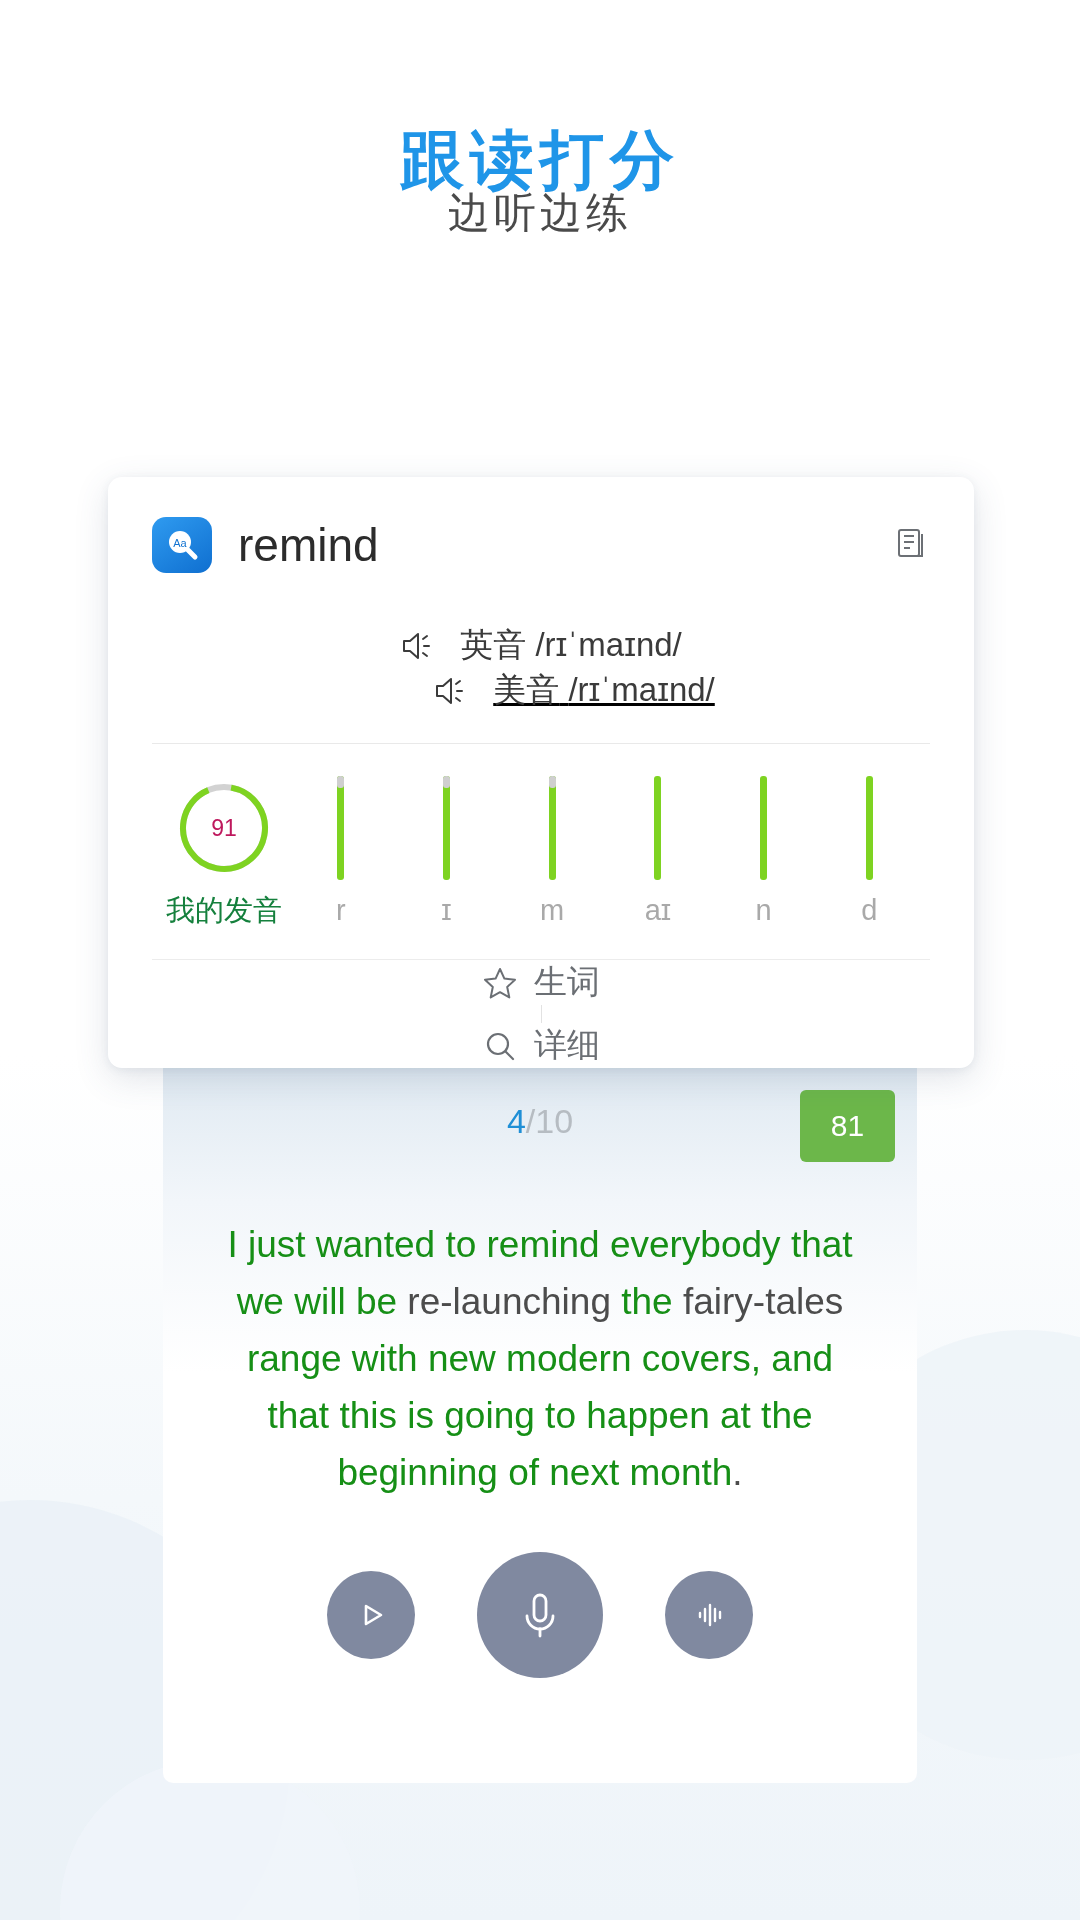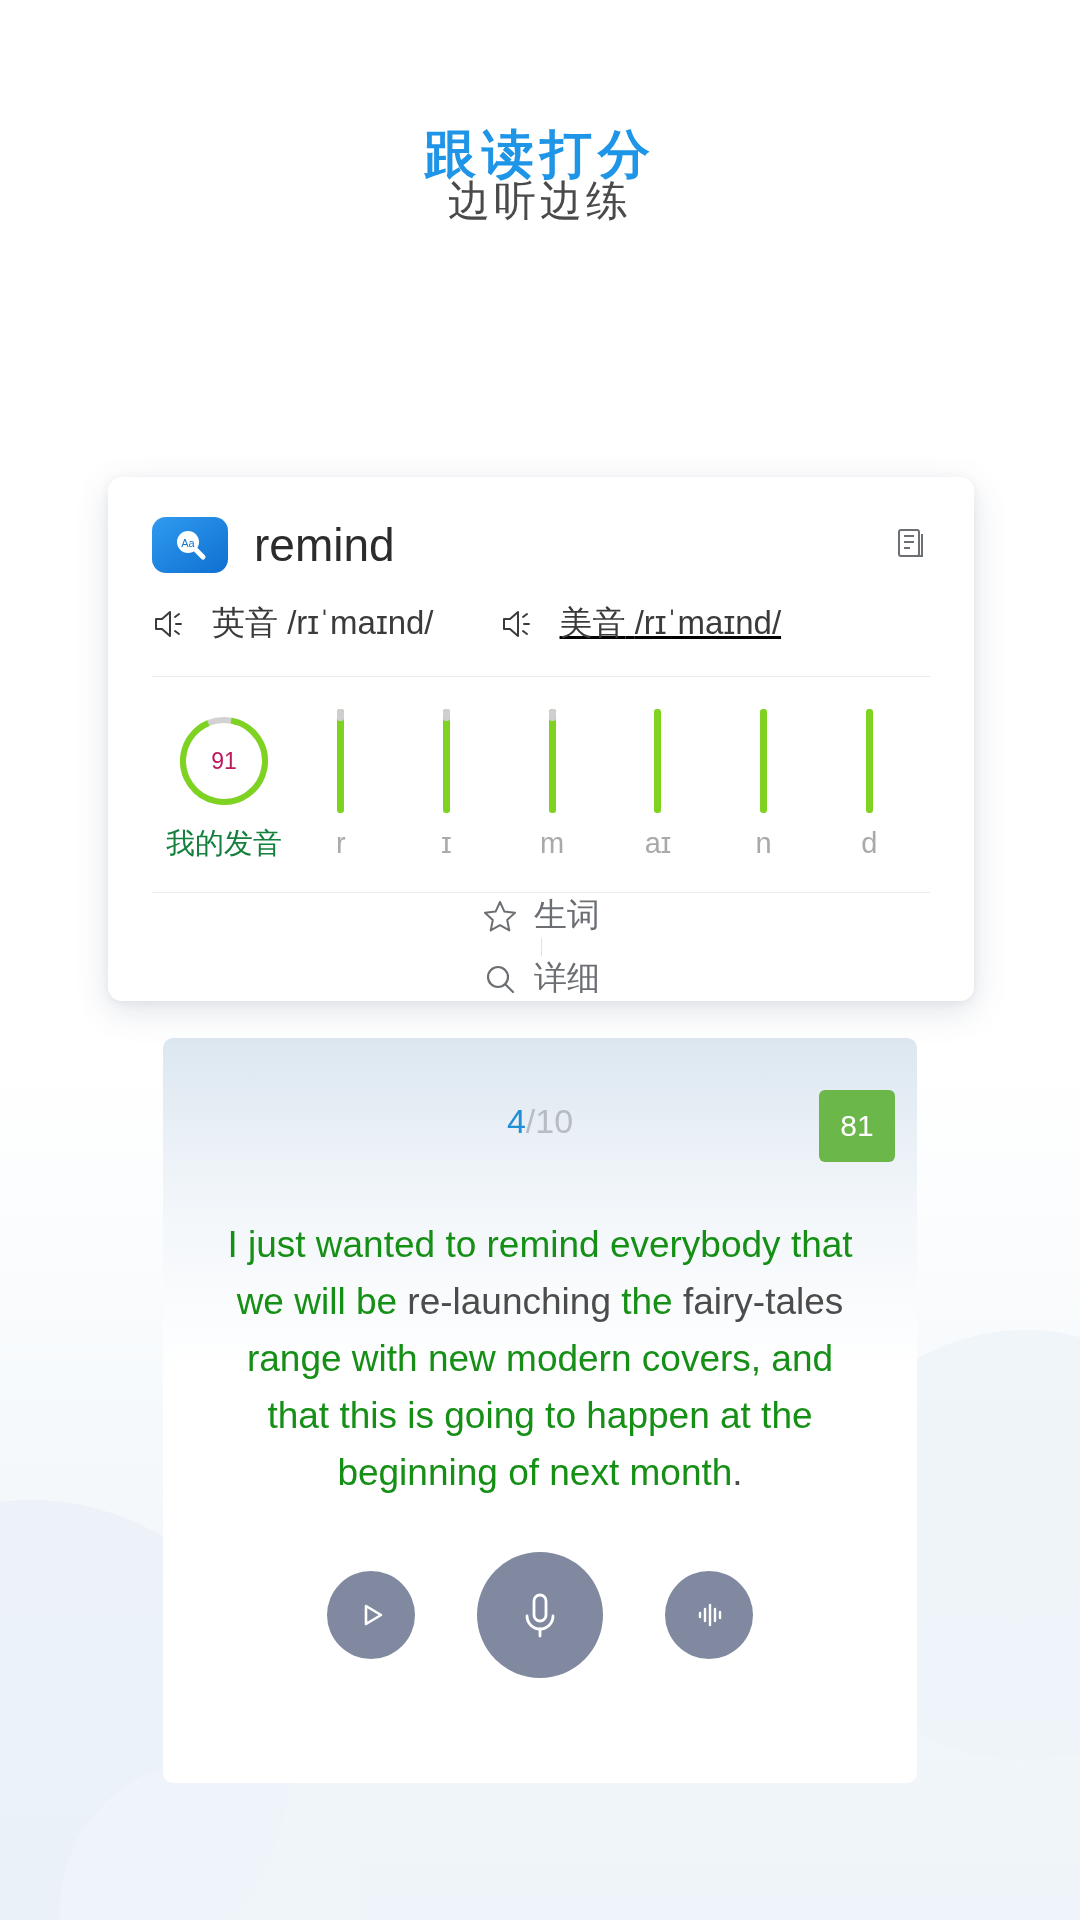--- a/index.html
+++ b/index.html
@@ -22,21 +22,21 @@
     background: #eaf1f7;
     opacity: .85;
     pointer-events: none;
   }
   .deco-a { width: 520px; height: 520px; left: -230px; top: 1500px; }
   .deco-b { width: 430px; height: 430px; right: -160px; top: 1330px; background:#edf3f8; }
   .deco-c { width: 300px; height: 300px; left: 60px; top: 1760px; background:#f0f5fa; }
 
   .header { position:absolute; top:0; left:0; right:0; padding-top:128px; text-align:center; }
   .title {
-    font-size: 52px; font-weight: 700; color: #1f95e8;
+    font-size: 64px; font-weight: 700; color: #1f95e8;
     letter-spacing: 6px; line-height: 1;
   }
   .subtitle {
     font-size: 42px; color: #4a4a4a; letter-spacing: 4px; line-height:1;
   }
 
   
   .panel {
     position: absolute;
     left: 163px; top: 1038px;
@@ -47,21 +47,21 @@
   .progress-row {
     position: absolute; top: 48px; left: 0; right: 0; height: 70px;
   }
   .progress-text {
     position:absolute; left:0; right:0; text-align:center;
     font-size: 34px; line-height: 70px; color:#b6bcc2;
   }
   .progress-text .cur { color:#1f8fd6; }
   .score-badge {
     position:absolute; right: 22px; top: 4px;
-    width: 76px; height: 72px; border-radius: 6px;
+    width: 95px; height: 72px; border-radius: 6px;
     background:#6cb74a; color:#ffffff;
     font-size: 30px; display:flex; align-items:center; justify-content:center;
   }
   .sentence {
     position:absolute; top: 178px; left: 50px; right: 50px;
     text-align:center; font-size: 37px; line-height: 57px;
     color:#168f16;
   }
   .sentence .neutral { color:#4c4c4c; }
 
@@ -82,31 +82,31 @@
     position: absolute;
     left: 108px; top: 477px;
     width: 866px;
     background:#ffffff;
     border-radius: 14px;
     box-shadow: 0 10px 34px rgba(70,90,120,.16), 0 2px 8px rgba(70,90,120,.08);
     padding: 40px 44px 0 44px;
   }
   .card-top { display:flex; align-items:center; }
   .app-icon {
-    width: 76px; height: 56px; border-radius: 14px;
+    width: 60px; height: 56px; border-radius: 14px;
     background: linear-gradient(145deg,#2f9bf0 0%,#0f6fd0 100%);
     display:flex; align-items:center; justify-content:center;
     flex: 0 0 auto;
   }
   .word {
     margin-left: 26px; font-size: 46px; color:#2c2c2c; line-height:1;
   }
   .copy-icon { margin-left:auto; }
 
-  .phonetics { display:flex; align-items:center; margin-top: 28px; }
+  .phonetics { display:flex; align-items:center; margin-top: 50px; flex-direction: column; }
   .ph-group { display:flex; align-items:center; }
   .ph-group + .ph-group { margin-left: 66px; text-decoration: underline; }
   .ph-text { margin-left: 22px; font-size: 33px; color:#3b3b3b; }
   .definition { margin-top: 28px; font-size: 33px; color:#3b3b3b; }
 
   .divider { height:1px; background:#e9e9e9; margin-top: 30px; }
 
   .score-area { display:flex; align-items:flex-end; padding: 32px 8px 0 8px; }
   .score-col { width: 128px; text-align:center; flex:0 0 auto; }
   .ring-wrap { height: 104px; display:flex; align-items:center; justify-content:center; }

